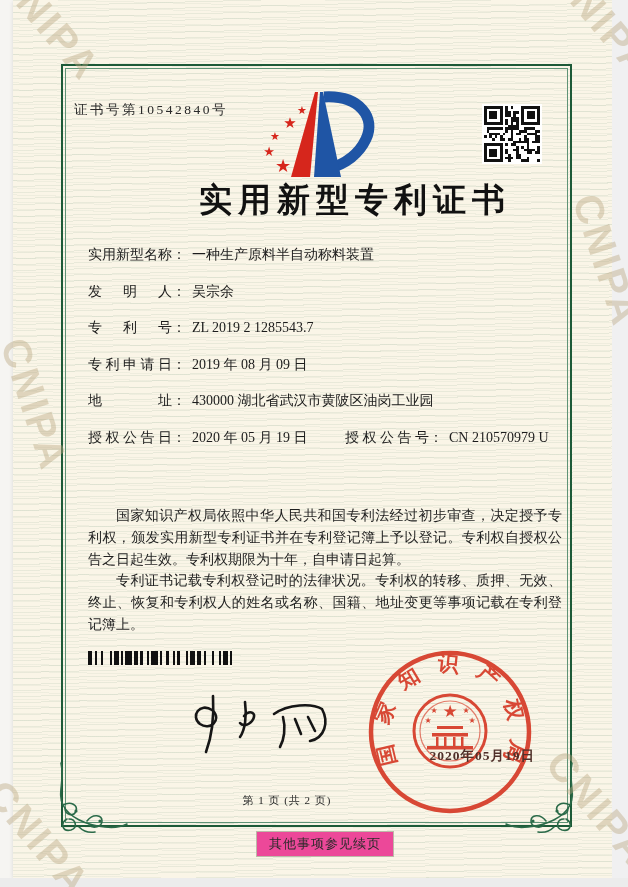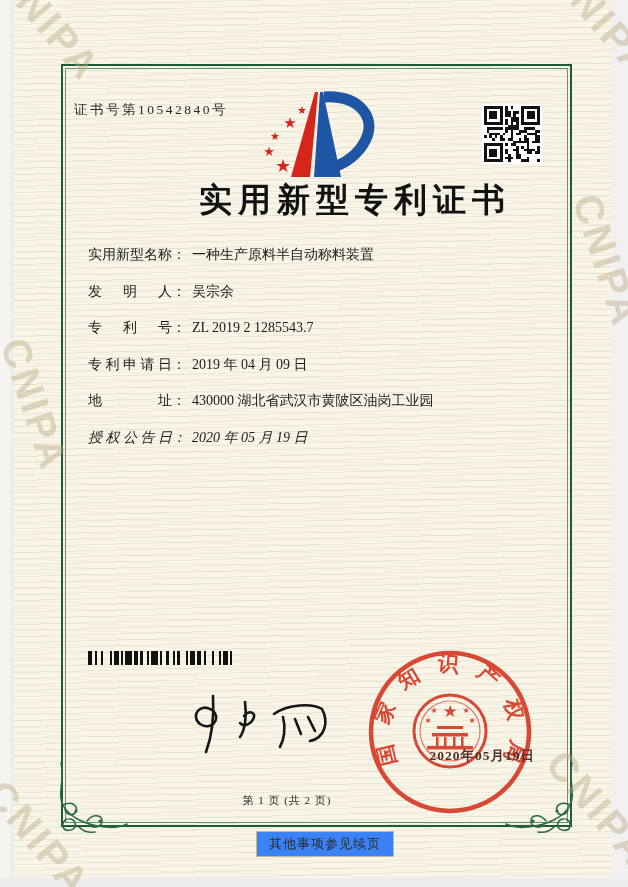--- a/index.html
+++ b/index.html
@@ -39,21 +39,21 @@
   .qr{position:absolute;left:468px;top:104px;width:56px;height:56px;background:#fff;padding:2px;}
   .qr svg{display:block;width:100%;height:100%;}
 
   .title{position:absolute;left:48px;top:178px;width:588px;text-align:center;
          font-size:33px;font-weight:bold;letter-spacing:6px;color:#111;}
 
   .fields{position:absolute;left:74px;top:244px;right:44px;font-size:14px;color:#1c1c1c;}
   .frow{line-height:22px;margin-bottom:14.5px;position:relative;white-space:nowrap;}
   .flabel{display:inline-block;width:84px;text-align:justify;text-align-last:justify;}
   .fcolon{margin-right:6px;}
-  .grant{margin-top:1px;font-style:italic;}
+  .grant{margin-top:1px;}
   .pair2{position:absolute;left:257px;top:0;}
 
   .body-text{position:absolute;left:74px;top:505px;width:474px;font-size:14px;
              line-height:21.8px;color:#1f1f1f;text-align:justify;}
   .body-text p{margin:0;text-indent:2em;}
 
   .barcode{position:absolute;left:74px;top:651px;width:158px;height:14px;}
   .barcode svg{display:block;width:100%;height:100%;}
 
   .signer{position:absolute;left:78px;top:700px;
@@ -63,21 +63,21 @@
 
   .seal{position:absolute;left:351px;top:647px;width:170px;height:170px;z-index:6;
         opacity:0.93;mix-blend-mode:multiply;}
   .seal svg{position:absolute;inset:0;}
   .seal-date{position:absolute;left:0;top:100px;width:170px;text-align:right;
              font-size:13.5px;font-weight:bold;letter-spacing:1px;color:#42201a;z-index:7;}
 
   .page-info{position:absolute;left:48px;top:793px;width:452px;text-align:center;
              font-size:11px;color:#2a2a2a;letter-spacing:1px;}
 
-  .note{position:absolute;left:242px;top:831px;padding:3px 12px;background:#3b82f6;
+  .note{position:absolute;left:242px;top:831px;padding:3px 12px;background:#ec4899;
         border:1px solid #bdb9a8;font-size:13px;color:#2a2a2a;letter-spacing:1px;z-index:6;}
 
   .edge-r{position:absolute;right:0;top:0;width:16px;height:887px;background:#f0f0f1;}
   .edge-b{position:absolute;left:0;bottom:0;width:628px;height:9px;background:#ececec;}
 </style>
 </head>
 <body>
 
 <div id="canvas">
   <div class="sheet"></div>
@@ -276,31 +276,36 @@
       <div class="frow">
         <span class="flabel">实用新型名称</span><span class="fcolon">：</span><span class="fvalue">一种生产原料半自动称料装置</span>
       </div>
       <div class="frow">
         <span class="flabel">发明人</span><span class="fcolon">：</span><span class="fvalue">吴宗余</span>
       </div>
       <div class="frow">
         <span class="flabel">专利号</span><span class="fcolon">：</span><span class="fvalue">ZL 2019 2 1285543.7</span>
       </div>
       <div class="frow">
-        <span class="flabel">专利申请日</span><span class="fcolon">：</span><span class="fvalue">2019 年 04 月 09 日</span>
+        <span class="flabel">专利申请日</span><span class="fcolon">：</span><span class="fvalue">2019 年 08 月 09 日</span>
       </div>
       <div class="frow">
         <span class="flabel">地址</span><span class="fcolon">：</span><span class="fvalue">430000 湖北省武汉市黄陂区油岗工业园</span>
       </div>
       <div class="frow grant">
         <span class="flabel">授权公告日</span><span class="fcolon">：</span><span class="fvalue">2020 年 05 月 19 日</span>
+        <span class="pair2">
+          <span class="flabel">授权公告号</span><span class="fcolon">：</span><span class="fvalue">CN 210570979 U</span>
+        </span>
       </div>
     </div>
 
     <div class="body-text" style="left:88px;">
+      <p>国家知识产权局依照中华人民共和国专利法经过初步审查，决定授予专利权，颁发实用新型专利证书并在专利登记簿上予以登记。专利权自授权公告之日起生效。专利权期限为十年，自申请日起算。</p>
+      <p>专利证书记载专利权登记时的法律状况。专利权的转移、质押、无效、终止、恢复和专利权人的姓名或名称、国籍、地址变更等事项记载在专利登记簿上。</p>
     </div>
 
     <div class="barcode" style="left:88px;">
         <svg id="bcsvg" viewBox="0 0 100 14" preserveAspectRatio="none" shape-rendering="crispEdges">
           <g fill="#111">
             <rect x="0" y="0" width="2.76" height="14"></rect>
             <rect x="4.14" y="0" width="1.38" height="14"></rect>
             <rect x="8.28" y="0" width="1.38" height="14"></rect>
             <rect x="13.8" y="0" width="1.38" height="14"></rect>
             <rect x="16.56" y="0" width="2.76" height="14"></rect>

